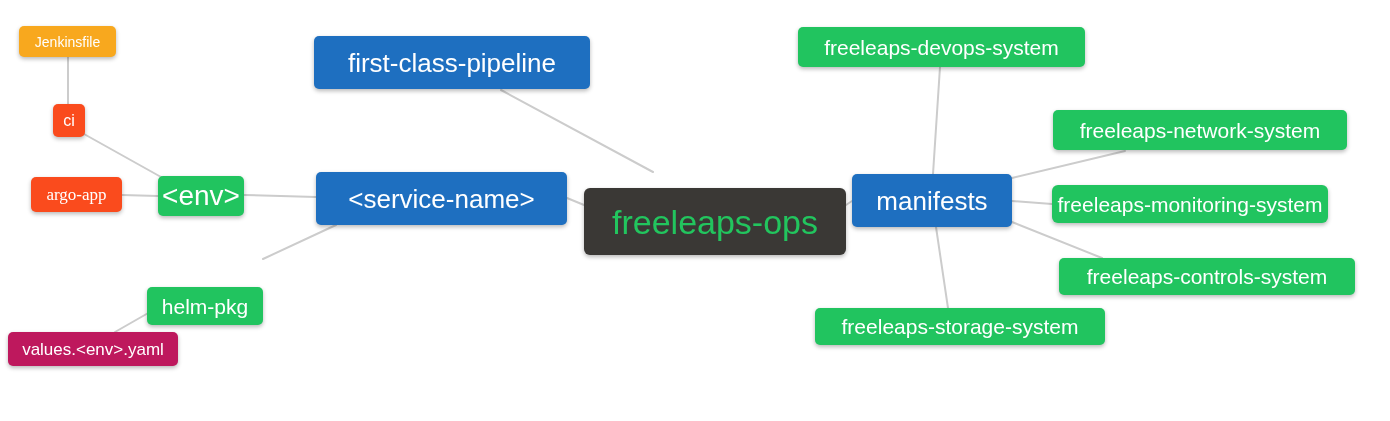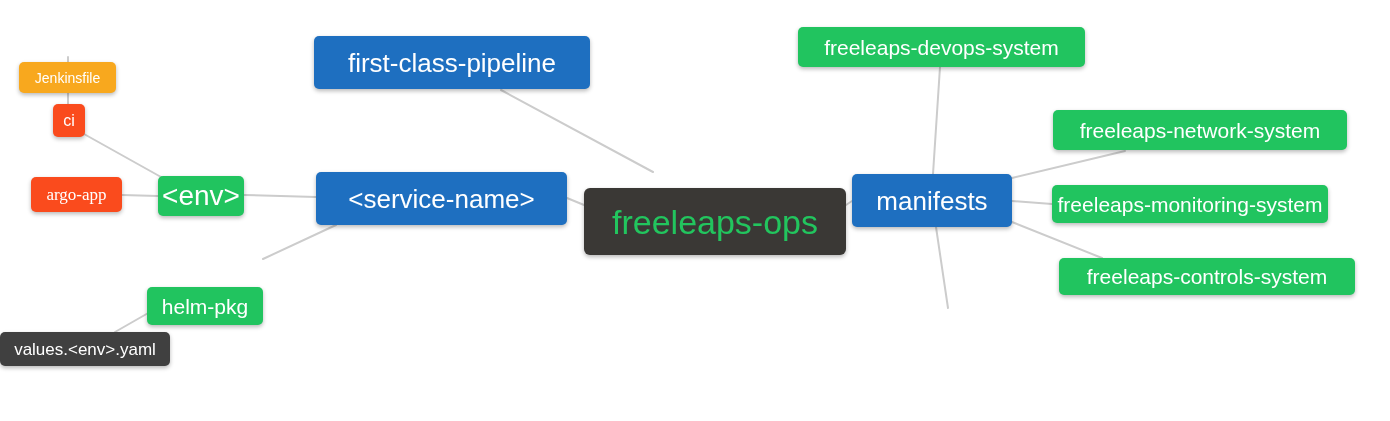--- a/index.html
+++ b/index.html
@@ -58,41 +58,41 @@
     <line class="edge" x1="501" y1="90" x2="653" y2="172" stroke="#cccccc"></line>
     <line class="edge" x1="567" y1="198" x2="584" y2="205" stroke="#cccccc"></line>
     <line class="edge" x1="846" y1="205" x2="852" y2="201" stroke="#cccccc"></line>
     <line class="edge" x1="940" y1="67" x2="933" y2="174" stroke="#cccccc"></line>
     <line class="edge" x1="1012" y1="178" x2="1125" y2="151" stroke="#cccccc"></line>
     <line class="edge" x1="1012" y1="201" x2="1052" y2="204" stroke="#cccccc"></line>
     <line class="edge" x1="1012" y1="222" x2="1102" y2="258" stroke="#cccccc"></line>
     <line class="edge" x1="936" y1="227" x2="948" y2="308" stroke="#cccccc"></line>
   </svg>
 
-  <div class="node" style="left: 19px; top: 26px; width: 97px; height: 31px; font-size: 14px; background: rgb(248, 168, 30); color: rgb(255, 255, 255); margin-top: 36px;">
+  <div class="node" style="left: 19px; top: 26px; width: 97px; height: 31px; font-size: 14px; background: rgb(248, 168, 30); color: rgb(255, 255, 255);">
       <span>Jenkinsfile</span>
     </div>
 
   <div class="node" style="left: 53px; top: 104px; width: 32px; height: 33px; font-size: 16px; background: rgb(250, 75, 29); color: rgb(255, 255, 255);">
       <span>ci</span>
     </div>
 
   <div class="node" style="left: 31px; top: 177px; width: 91px; height: 35px; font-size: 17px; background: rgb(250, 75, 29); color: rgb(255, 255, 255); font-family: Liberation Serif, serif;">
       <span>argo-app</span>
     </div>
 
   <div class="node" style="left: 158px; top: 176px; width: 86px; height: 40px; font-size: 28px; background: rgb(33, 196, 95); color: rgb(255, 255, 255);">
       <span>&lt;env&gt;</span>
     </div>
 
   <div class="node" style="left: 147px; top: 257px; width: 116px; height: 38px; font-size: 21px; background: rgb(33, 196, 95); color: rgb(255, 255, 255); margin-top: 30px;">
       <span>helm-pkg</span>
     </div>
 
-  <div class="node" style="left: 0; top: 332px; width: 170px; height: 34px; font-size: 17px; background: #404040; color: rgb(255, 255, 255);">
+  <div class="node" style="left: 8px; top: 332px; width: 170px; height: 34px; font-size: 17px; background: #be185d; color: rgb(255, 255, 255);">
       <span>values.&lt;env&gt;.yaml</span>
     </div>
 
   <div class="node" style="left: 314px; top: 36px; width: 276px; height: 53px; font-size: 26px; background: rgb(30, 111, 192); color: rgb(255, 255, 255);">
       <span>first-class-pipeline</span>
     </div>
 
   <div class="node" style="left: 316px; top: 172px; width: 251px; height: 53px; font-size: 26px; background: rgb(30, 111, 192); color: rgb(255, 255, 255);">
       <span>&lt;service-name&gt;</span>
     </div>
@@ -106,22 +106,25 @@
     </div>
 
   <div class="node" style="left: 798px; top: 27px; width: 287px; height: 40px; font-size: 21px; background: rgb(33, 196, 95); color: rgb(255, 255, 255);">
       <span>freeleaps-devops-system</span>
     </div>
 
   <div class="node" style="left: 1053px; top: 110px; width: 294px; height: 40px; font-size: 21px; background: rgb(33, 196, 95); color: rgb(255, 255, 255);">
       <span>freeleaps-network-system</span>
     </div>
 
-  <div class="node" style="left: 1052px; top: 185px; width: 276px; height: 38px; font-size: 21px; background: rgb(33, 196, 95); color: rgb(255, 255, 255);">
+  <div class="node" style="left: 1052px; top: 185px; width: 276px; height: 38px; font-size: 21px; background: rgb(33, 196, 95); color: rgb(255, 255, 255); border-radius: 6px;">
       <span>freeleaps-monitoring-system</span>
     </div>
 
   <div class="node" style="left: 1059px; top: 258px; width: 296px; height: 37px; font-size: 21px; background: rgb(33, 196, 95); color: rgb(255, 255, 255);">
       <span>freeleaps-controls-system</span>
     </div>
 
+  <div class="node" style="left: 815px; top: 308px; width: 290px; height: 37px; font-size: 21px; background: rgb(33, 196, 95); color: rgb(255, 255, 255);">
+      <span>freeleaps-storage-system</span>
+    </div>
 
 </div>
 
 </body></html>

